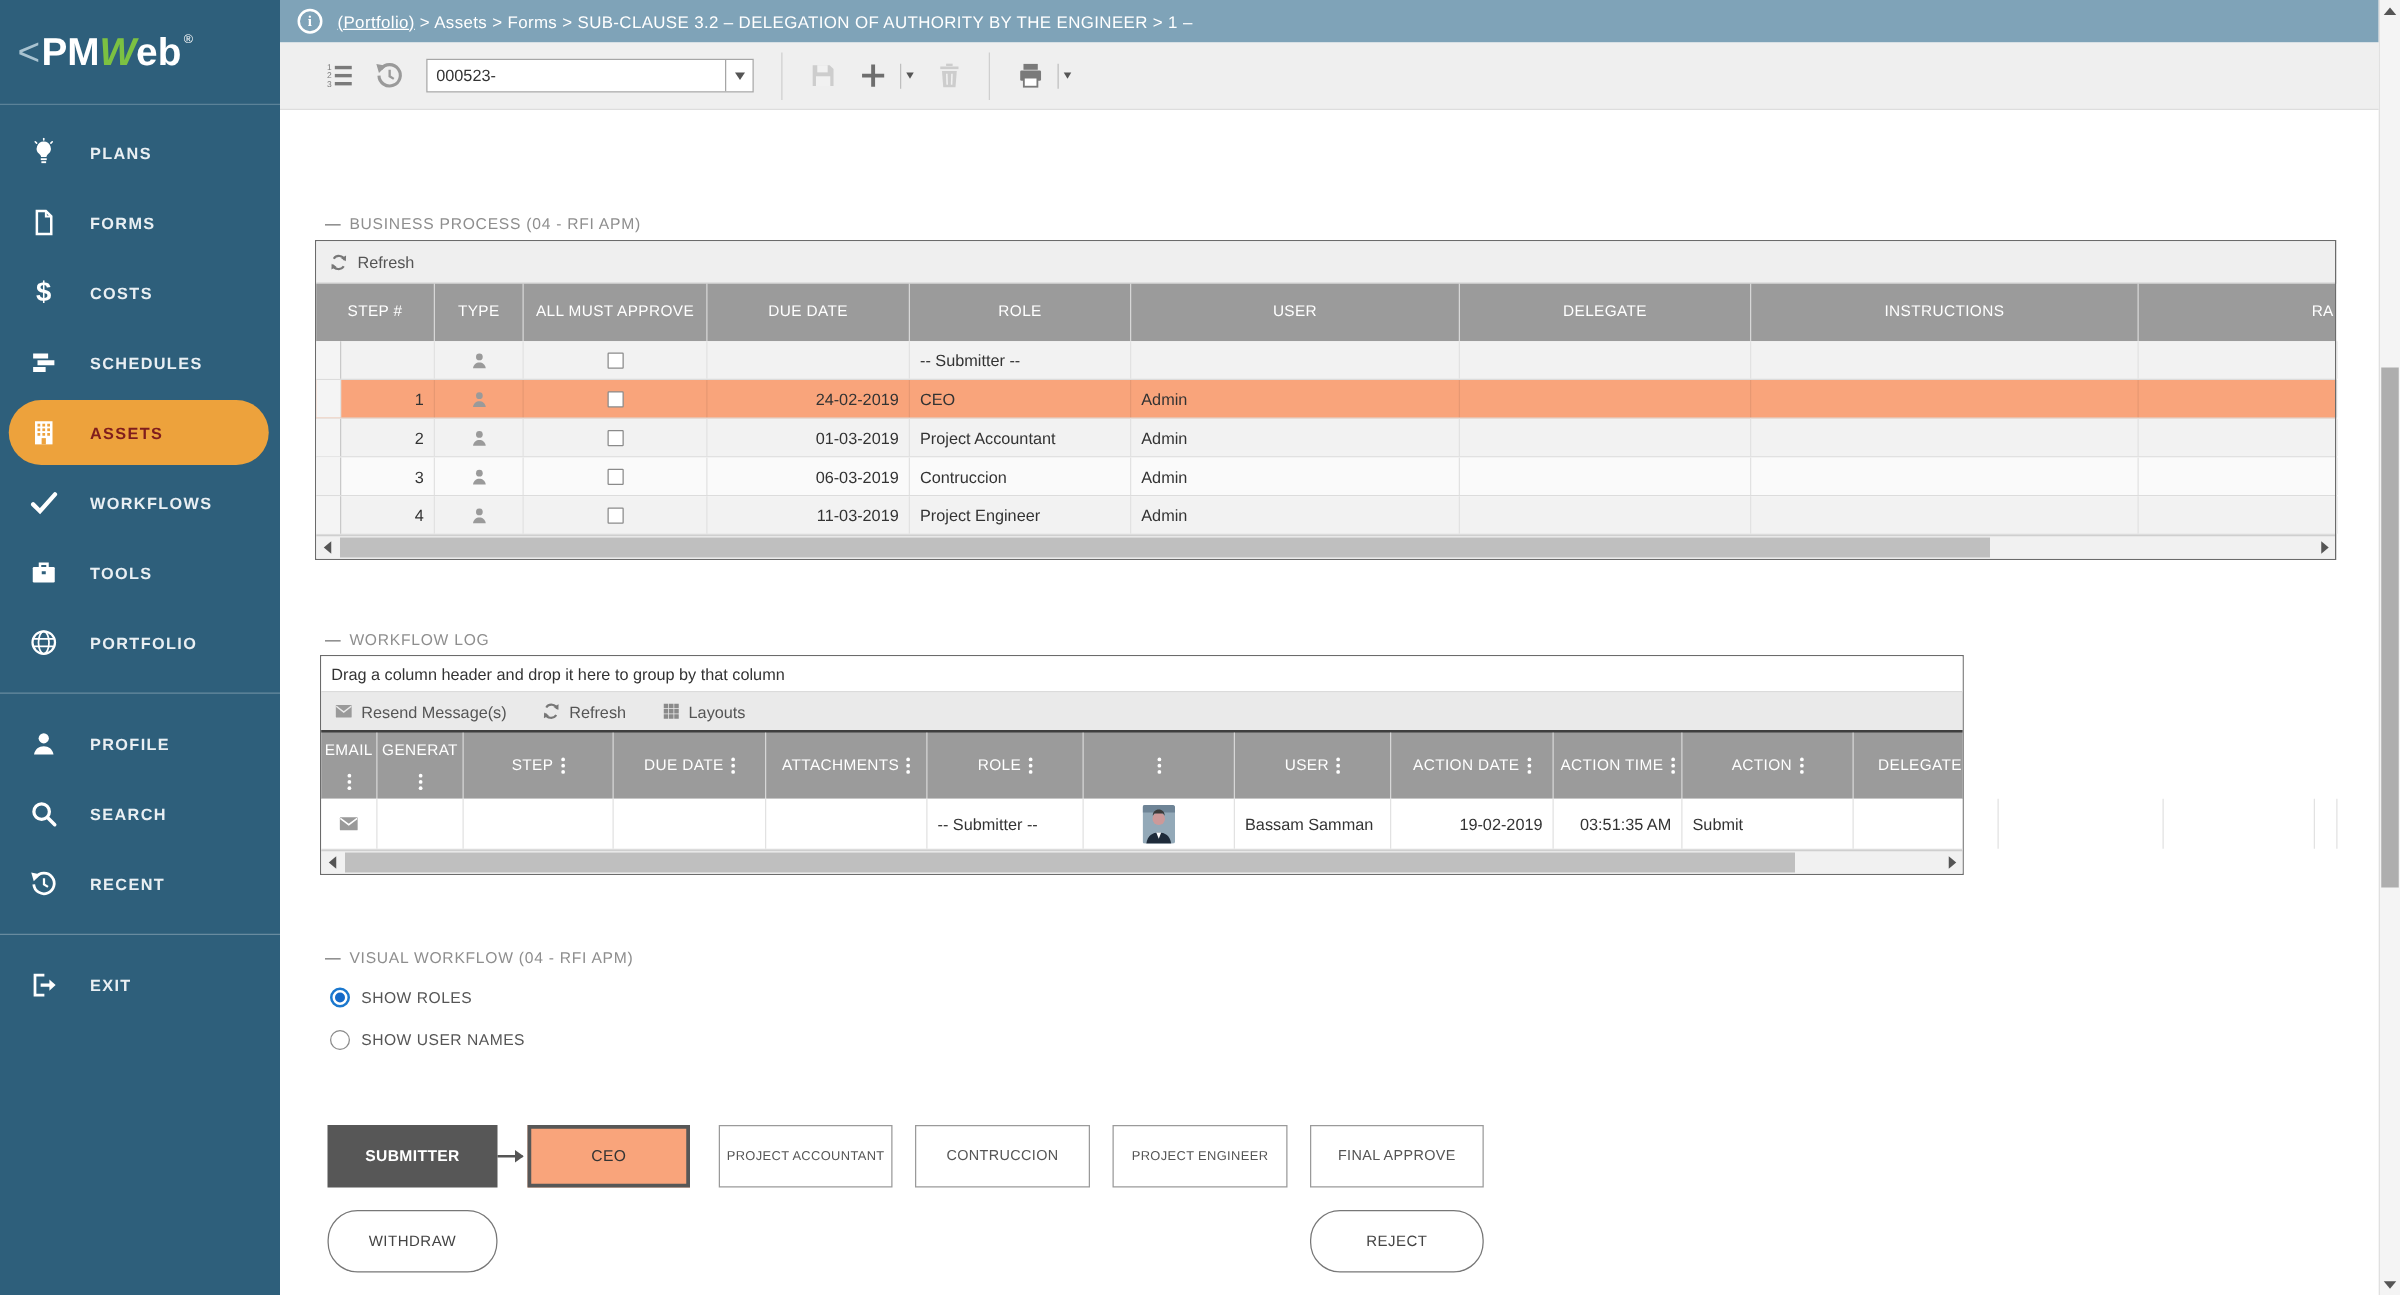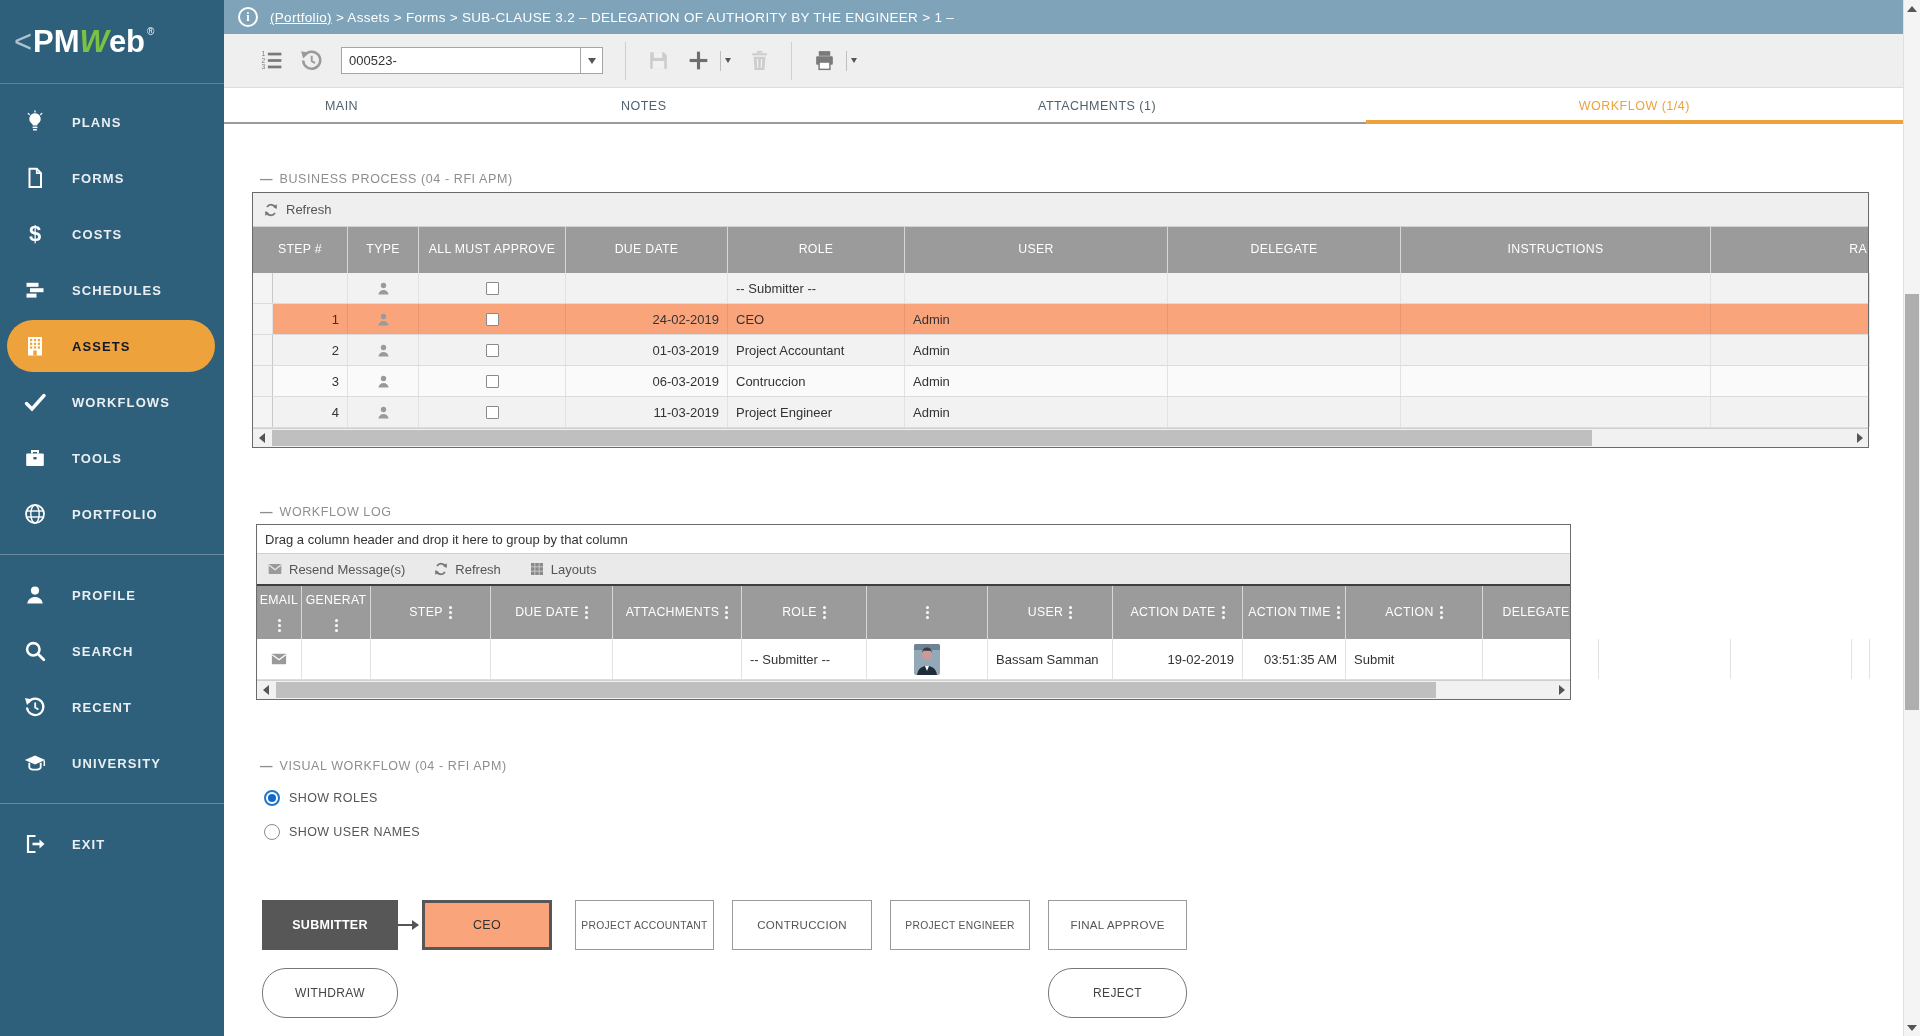--- a/index.html
+++ b/index.html
@@ -10,21 +10,21 @@
   .logo { height:84px; display:flex; align-items:center; padding-left:14px; border-bottom:1px solid rgba(255,255,255,.22); color:#fff; font-size:31px; font-weight:800; letter-spacing:0; }
   .logo .lt { color:#A9C3D1; font-weight:400; margin-right:1px; }
   .logo .w  { color:#7CC142; font-style:italic; }
   .logo .reg{ font-size:10px; vertical-align:top; position:relative; top:-10px; margin-left:2px; font-weight:400; }
   .side-nav { padding-top:10px; }
   .side-item { height:56px; display:flex; align-items:center; padding-left:22px; gap:24px; cursor:pointer; }
   .side-item .s-ic { width:26px; height:26px; flex:0 0 26px; display:flex; align-items:center; justify-content:center; }
   .side-item .s-ic svg { width:24px; height:24px; }
   .side-item .s-lb { color:#E9EFF3; font-size:13px; font-weight:bold; letter-spacing:1.1px; }
   .side-item.active { background:var(--c-accent,#F0A32F); border-radius:28px; margin:2px 9px 2px 7px; padding-left:15px; height:52px; }
-  .side-item.active .s-lb { color:#0f172a; }
+  .side-item.active .s-lb { color:#7f1d1d; }
   .side-divider { height:1px; background:rgba(255,255,255,.28); margin:12px 0; }
 
   
   .main { position:absolute; left:224px; top:0; right:17px; height:1036px; }
   .breadcrumb-bar { height:34px; background:var(--c-header,#7FA3B8); display:flex; align-items:center; gap:12px; padding-left:14px; color:#fff; font-size:13.5px; letter-spacing:.3px; }
   .info-ic { width:20px; height:20px; border:2px solid #fff; border-radius:50%; display:flex; align-items:center; justify-content:center; font-size:12px; font-weight:bold; font-family:"Liberation Serif",serif; flex:0 0 20px; }
   .bc-link { text-decoration:underline; cursor:pointer; }
   .bc-rest { white-space:pre; }
 
   .toolbar { height:54px; background:#EFEFEF; display:flex; align-items:center; padding-left:27px; border-bottom:1px solid #DDD; }
@@ -239,30 +239,20 @@
       </div>
       <div class="side-item">
         <span class="s-ic">
           <svg viewBox="0 0 24 24">
             <path d="M5.5 7A8.2 8.2 0 1 1 4 12.5" fill="none" stroke="#fff" stroke-width="2.2"></path>
             <polygon points="2,3 9.5,4.5 4,10" fill="#fff"></polygon>
             <path d="M12.2 7.5v5l3.2 2" fill="none" stroke="#fff" stroke-width="1.8"></path>
           </svg>
         </span>
         <span class="s-lb">RECENT</span>
-      </div>
-      <div class="side-item">
-        <span class="s-ic">
-          <svg viewBox="0 0 24 24">
-            <path d="M12 4.5L1.8 9l10.2 4.5L22.2 9z" fill="#fff"></path>
-            <path d="M6.3 11.8v4.1c0 1.5 2.6 2.7 5.7 2.7s5.7-1.2 5.7-2.7v-4.1" fill="none" stroke="#fff" stroke-width="1.8"></path>
-            <line x1="21.3" y1="9.6" x2="21.3" y2="15" stroke="#fff" stroke-width="1.5"></line>
-          </svg>
-        </span>
-        <span class="s-lb">UNIVERSITY</span>
       </div>
       <div class="side-divider"></div>
       <div class="side-item">
         <span class="s-ic">
           <svg viewBox="0 0 24 24">
             <path d="M12.5 4H5v16h7.5" fill="none" stroke="#fff" stroke-width="2.2"></path>
             <line x1="9.5" y1="12" x2="18.5" y2="12" stroke="#fff" stroke-width="2.6"></line>
             <polygon points="16.5,7.5 21.5,12 16.5,16.5" fill="#fff"></polygon>
           </svg>
         </span>
@@ -346,26 +336,20 @@
           <rect x="4" y="8" width="16" height="8" rx="1" fill="#7A7A7A"></rect>
           <rect x="6.8" y="13.5" width="10.4" height="7" fill="#fff" stroke="#7A7A7A" stroke-width="1.4"></rect>
         </svg>
       </span>
     <span class="mini-dd">
         <span class="bar"></span>
         <span class="caret sm"></span>
       </span>
   </div>
 
-  <div class="tabbar">
-    <div class="tab" style="flex:0 0 14%">MAIN</div>
-    <div class="tab" style="flex:0 0 22%">NOTES</div>
-    <div class="tab" style="flex:0 0 32%">ATTACHMENTS (1)</div>
-    <div class="tab active" style="flex:0 0 32%">WORKFLOW (1/4)</div>
-  </div>
 
   <div class="content">
 
     <div class="sec-label" style="left:36px; top:48px;">
       <span class="sec-dash">—</span>
       <span>BUSINESS PROCESS (04 - RFI APM)</span>
     </div>
     <div class="panel" style="left:28px; top:68px; width:1617px;">
       <div class="refresh-bar">
         <svg viewBox="0 0 24 24">

